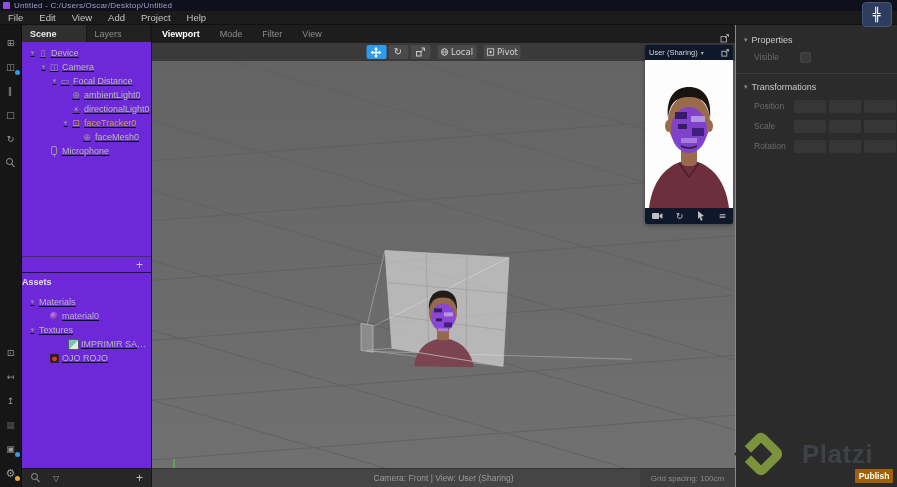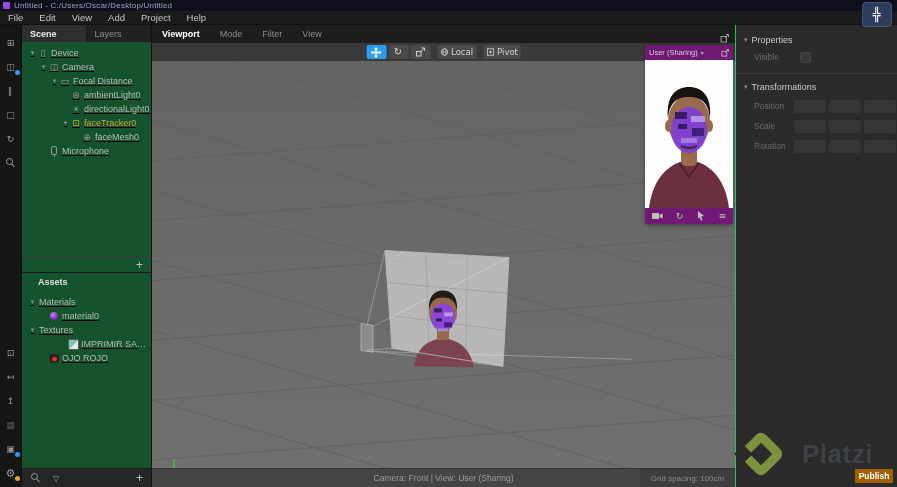--- a/index.html
+++ b/index.html
@@ -41,21 +41,21 @@
   .ic-export-icon::before{content:"↤";}
   .ic-upload-icon::before{content:"↥";}
   .ic-grid-icon::before{content:"▦";opacity:.45;}
   .ic-screen-share-icon::before{content:"▣";}
   .ic-settings-gear-icon::before{content:"⚙";font-size:11px;}
   .ic-search-icon::before{content:"";width:5px;height:5px;border:1.3px solid #9a9a9a;border-radius:50%;display:block;margin:-3px 0 0 -3px;}
   .ic-search-icon::after{content:"";position:absolute;width:4px;height:1.3px;background:#9a9a9a;transform:rotate(45deg);left:6px;top:8px;}
   .ic-filter-icon::before{content:"▽";font-size:8px;}
 
   
-  .leftcol { width:130px; flex:none; display:flex; flex-direction:column; background:#14532d; border-right:1px solid #151515; }
+  .leftcol { width:130px; flex:none; display:flex; flex-direction:column; background:#6d28d9; border-right:1px solid #151515; }
   .scene-panel { height:248px; flex:none; position:relative; border-bottom:1px solid #1a1a1a; display:flex; flex-direction:column; }
   .scene-tabs { height:17px; display:flex; flex:none; }
   .stab { flex:1; display:flex; align-items:center; padding-left:8px; font-size:9px; color:#8d8d8d; background:#212121; border-right:1px solid #1a1a1a; }
   .stab.active { background:#2f2f2f; color:#ececec; font-weight:bold; }
   .tree { padding-top:4px;text-decoration:underline; }
   .trow { height:14px; display:flex; align-items:center; font-size:9px; color:#b8b8b8; white-space:nowrap; }
   .tw { width:9px; color:#8a8a8a; font-size:7px; flex:none; text-align:center; }
   .tw::before { content:"▾"; }
   .trow .lbl { margin-left:2px; overflow:hidden; text-overflow:ellipsis; }
   .trow.selected .lbl { color:#cfa43b; }
@@ -67,21 +67,21 @@
   .ic-directional-light-icon::before{content:"☀";font-size:8px;}
   .ic-face-tracker-icon::before{content:"⊡";}
   .ic-face-mesh-icon::before{content:"⊕";}
   .ic-microphone-icon::before{content:"";width:4px;height:7px;border:1px solid #9a9a9a;border-radius:2px;display:block;margin-bottom:2px;}
   .ic-microphone-icon::after{content:"";position:absolute;left:50%;bottom:0;width:1px;height:2.5px;background:#9a9a9a;}
   .panel-addrow { position:absolute; bottom:0; left:0; right:0; height:16px; border-top:1px solid #3a3a3a;
     display:flex; align-items:center; justify-content:flex-end; padding-right:8px; }
   .plus { color:#c0c0c0; font-size:12px; line-height:1; }
 
   .assets-panel { flex:1; position:relative; display:flex; flex-direction:column; min-height:0; }
-  .assets-title { height:18px; display:flex; align-items:center; padding-left:16px; font-size:9px; font-weight:bold; color:#e0e0e0; flex:none; }
+  .assets-title { height:18px; display:flex; align-items:center; padding-left:0; font-size:9px; font-weight:bold; color:#e0e0e0; flex:none; }
   .ic-material-sphere-icon::before{content:"";width:8px;height:8px;border-radius:50%;display:block;background:radial-gradient(circle at 35% 30%,#d07ae8,#7a3bbd 60%,#452073);}
   .ic-texture-image-icon::before{content:"";width:9px;height:9px;display:block;border:1px solid #5a5a5a;background:linear-gradient(135deg,#79c9b6 0 55%,#e8e8e8 55% 100%);}
   .ic-texture-eye-icon::before{content:"";width:9px;height:9px;display:block;border-radius:1px;background:radial-gradient(circle at 50% 55%,#d23a2a 0 30%,#35201d 38%);}
   .assets-bottom { position:absolute; bottom:0; left:0; right:0; height:19px; background:#262626; border-top:1px solid #1a1a1a;
     display:flex; align-items:center; padding:0 8px; gap:8px; }
   .assets-bottom .spacer { flex:1; }
 
   
   .viewport { flex:1; display:flex; flex-direction:column; min-width:0; position:relative; }
   .vtabbar { height:18px; background:#1d1d1d; display:flex; align-items:flex-end; flex:none; padding-right:6px; }
@@ -92,21 +92,21 @@
   .toolband { position:absolute; top:0; left:0; right:0; height:18px; background:#3a3a3a; z-index:5; }
   .toolbar { position:absolute; top:2px; left:50%; transform:translateX(-50%); display:flex; align-items:center; gap:7px; z-index:6; }
   .tgroup { display:flex; gap:2px; }
   .tbtn { height:14px; min-width:20px; padding:0 3px; background:#4a4a4a; border-radius:2px; display:flex; align-items:center;
     justify-content:center; gap:3px; color:#d5d5d5; font-size:8.5px; font-family:"DejaVu Sans",sans-serif; }
   .tbtn.active { background:#2d9bf0; }
   .tbtn .rot { font-size:10px; line-height:1; }
   .scene-svg { position:absolute; top:18px; left:0; width:100%; height:calc(100% - 18px); }
 
   
-  .preview { position:absolute; top:2px; right:2px; width:88px; z-index:8; background:#701a75; border-radius:2px;
+  .preview { position:absolute; top:2px; right:2px; width:88px; z-index:8; background:#0f172a; border-radius:2px;
     overflow:hidden; box-shadow:0 1px 4px rgba(0,0,0,.4); }
   .pv-head { height:15px; display:flex; align-items:center; gap:3px; padding:0 4px; font-size:7.5px; color:#d2d2d2; }
   .pv-head .chev { font-size:6px; color:#aaa; }
   .pv-head .spacer { flex:1; }
   .pv-video { height:148px; background:#fdfdfd; }
   .pv-foot { height:16px; display:flex; align-items:center; justify-content:space-around; color:#c0c0c0; }
   .pv-foot .mi { font-size:9px; font-family:"DejaVu Sans",sans-serif; line-height:1; }
 
   
   .statusbar { height:19px; background:#454545; border-top:1px solid #353535; flex:none; position:relative;

